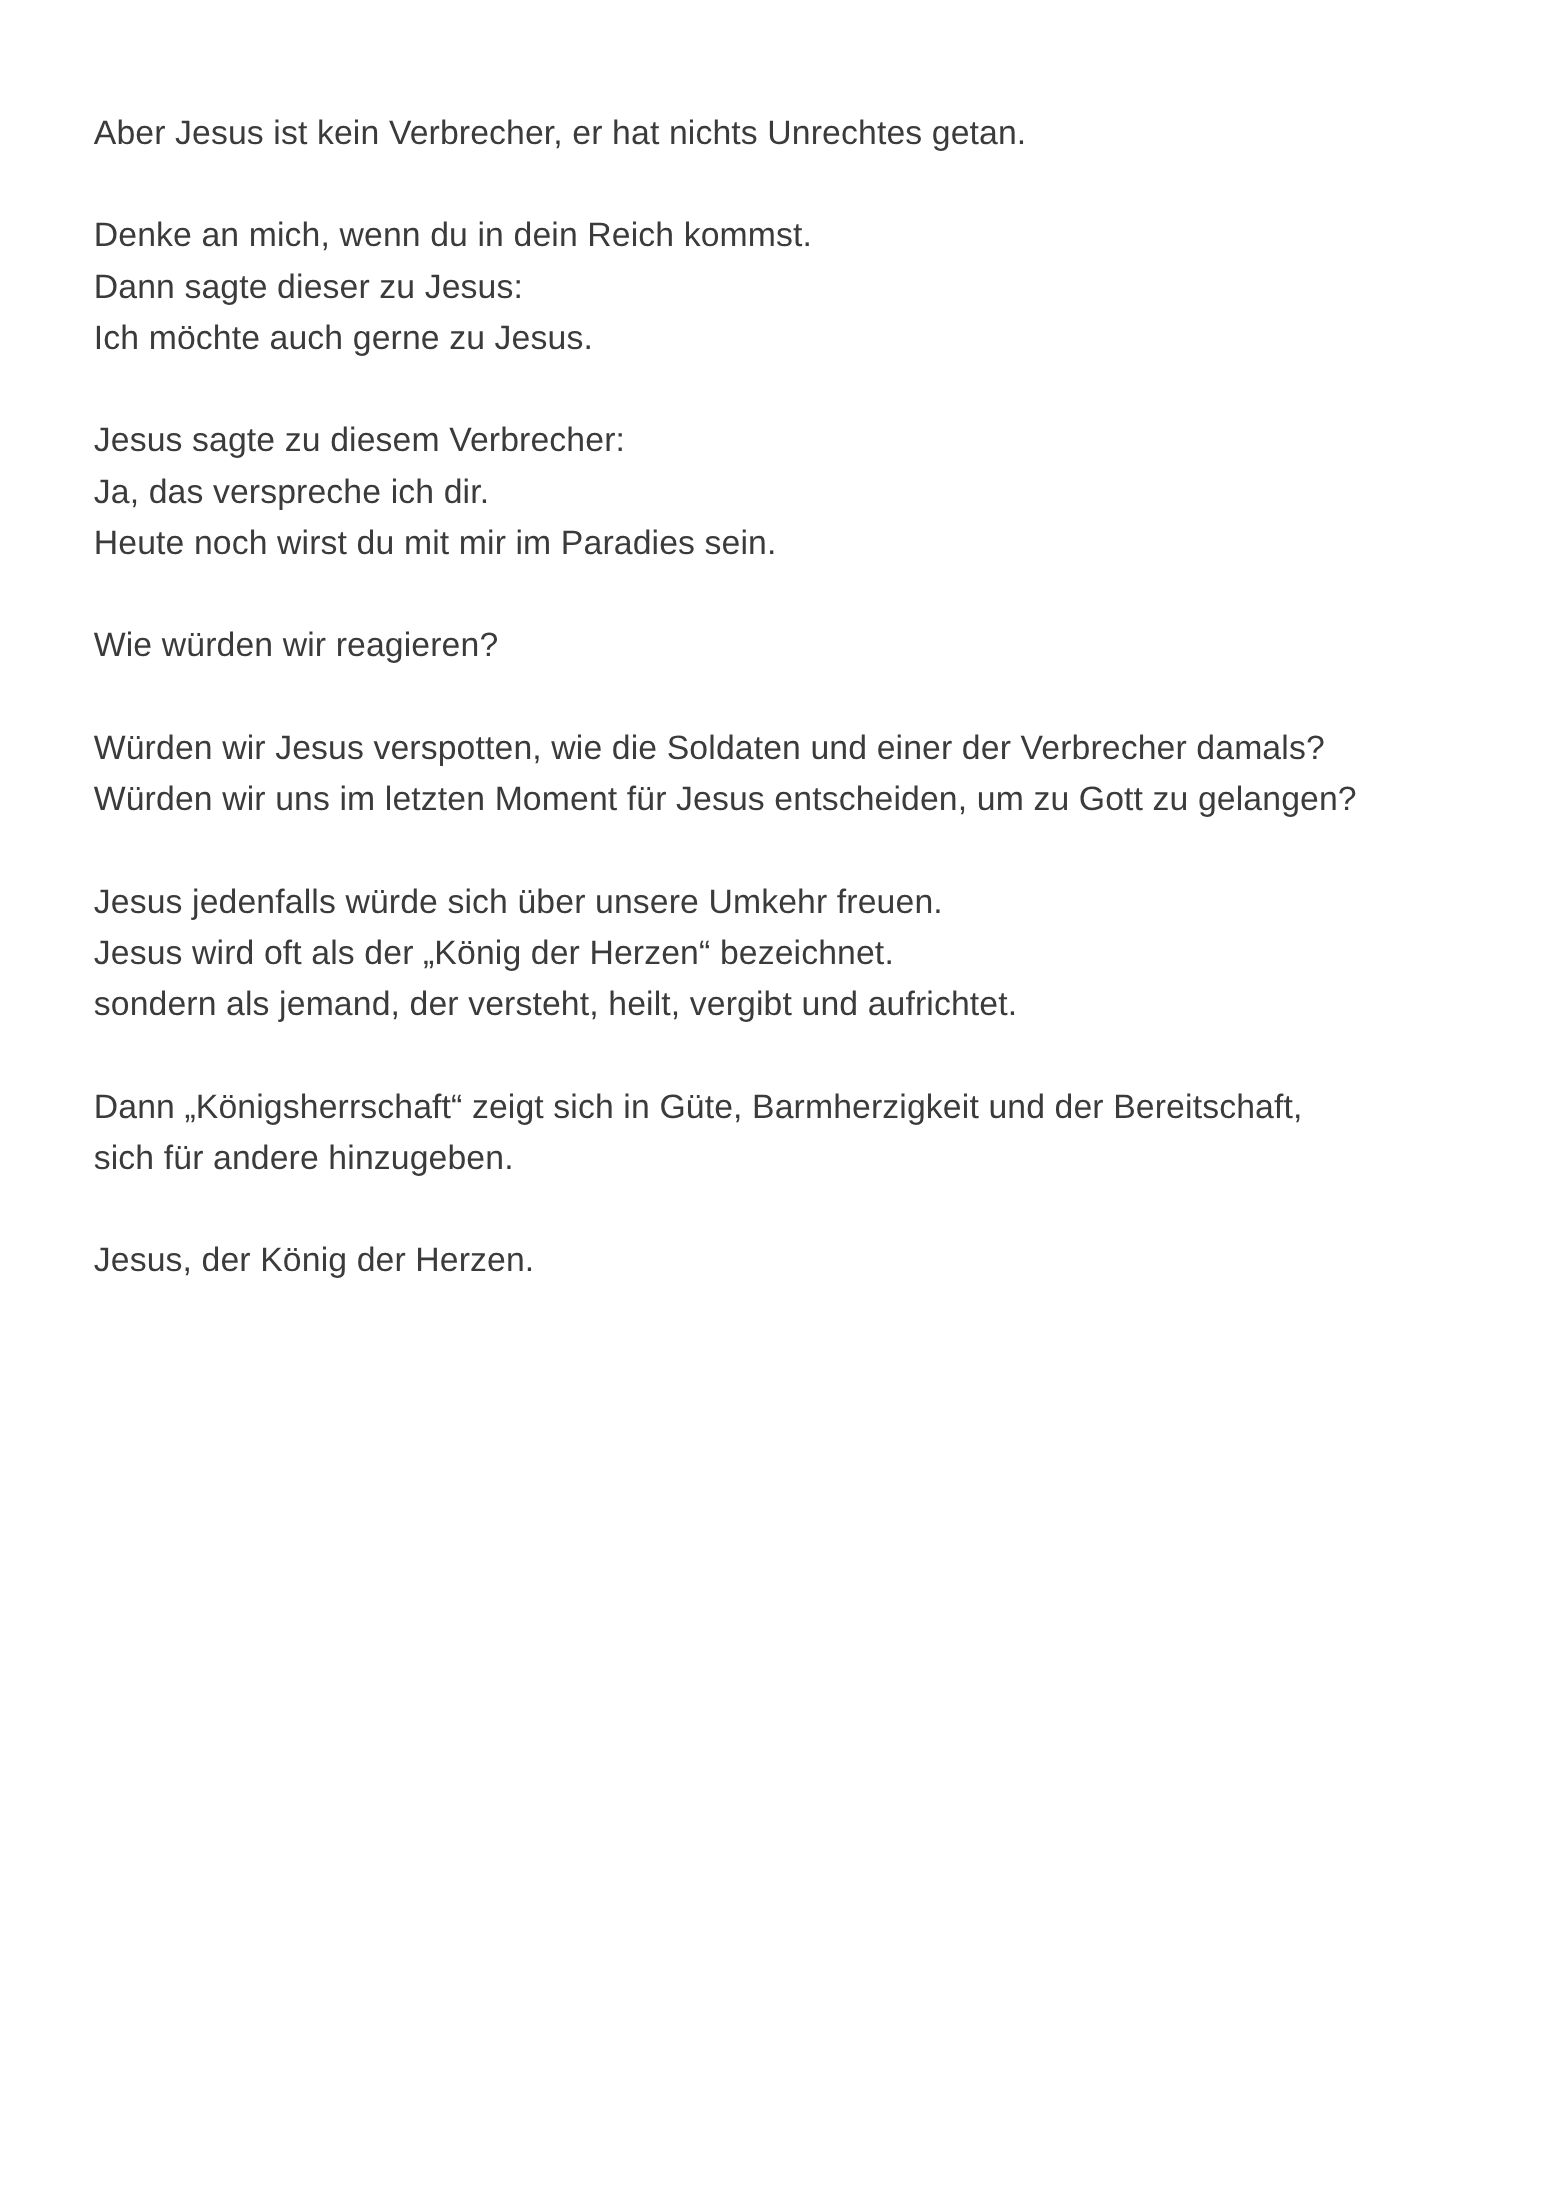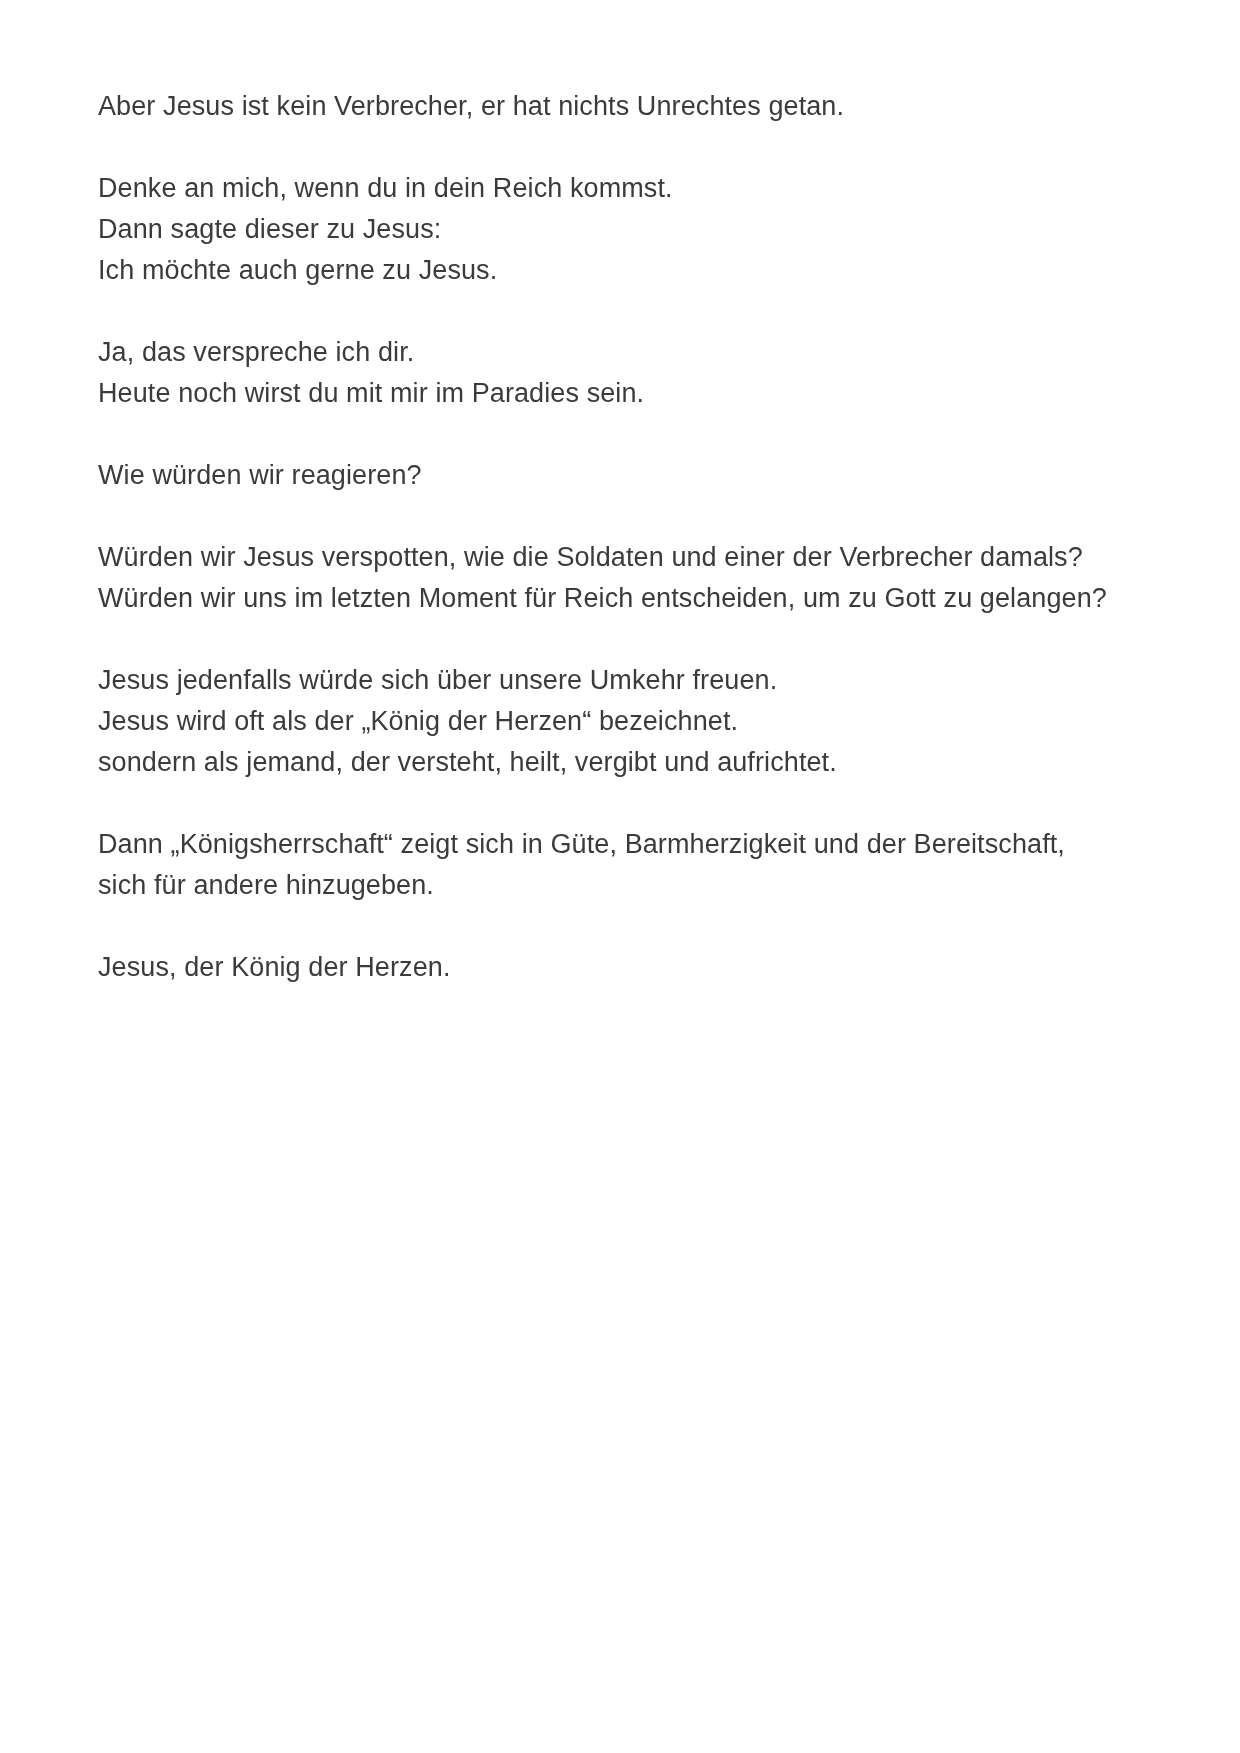--- a/index.html
+++ b/index.html
@@ -12,21 +12,21 @@
     height: 1753px;
     background: #ffffff;
     font-family: "Liberation Sans", "DejaVu Sans", sans-serif;
     overflow: hidden;
   }
   .page {
     box-sizing: border-box;
     width: 1240px;
     height: 1574px;
     background: #ffffff;
-    padding: 86px 60px 0 98px;
+    padding: 86px 60px 0 75px;
   }
   .doc-body {
     color: #3b3b3b;
     font-size: 27px;
     line-height: 41px;
     letter-spacing: 0.1px;
   }
   .paragraph {
     margin: 0 0 41px 0;
   }
@@ -42,29 +42,30 @@
   <div class="doc-body" id="doc-body" style="color: rgb(59, 59, 59);">
       <p class="paragraph">
         <span class="line">Aber Jesus ist kein Verbrecher, er hat nichts Unrechtes getan.</span>
       </p>
       <p class="paragraph">
         <span class="line">Denke an mich, wenn du in dein Reich kommst.</span>
         <span class="line">Dann sagte dieser zu Jesus:</span>
         <span class="line">Ich möchte auch gerne zu Jesus.</span>
       </p>
       <p class="paragraph">
+        <span class="line">Jesus sagte zu diesem Verbrecher:</span>
         <span class="line">Ja, das verspreche ich dir.</span>
         <span class="line">Heute noch wirst du mit mir im Paradies sein.</span>
       </p>
       <p class="paragraph">
         <span class="line">Wie würden wir reagieren?</span>
       </p>
       <p class="paragraph">
         <span class="line">Würden wir Jesus verspotten, wie die Soldaten und einer der Verbrecher damals?</span>
-        <span class="line">Würden wir uns im letzten Moment für Reich entscheiden, um zu Gott zu gelangen?</span>
+        <span class="line">Würden wir uns im letzten Moment für Jesus entscheiden, um zu Gott zu gelangen?</span>
       </p>
       <p class="paragraph">
         <span class="line">Jesus jedenfalls würde sich über unsere Umkehr freuen.</span>
         <span class="line">Jesus wird oft als der „König der Herzen“ bezeichnet.</span>
         <span class="line">sondern als jemand, der versteht, heilt, vergibt und aufrichtet.</span>
       </p>
       <p class="paragraph">
         <span class="line">Dann „Königsherrschaft“ zeigt sich in Güte, Barmherzigkeit und der Bereitschaft,</span>
         <span class="line">sich für andere hinzugeben.</span>
       </p>

